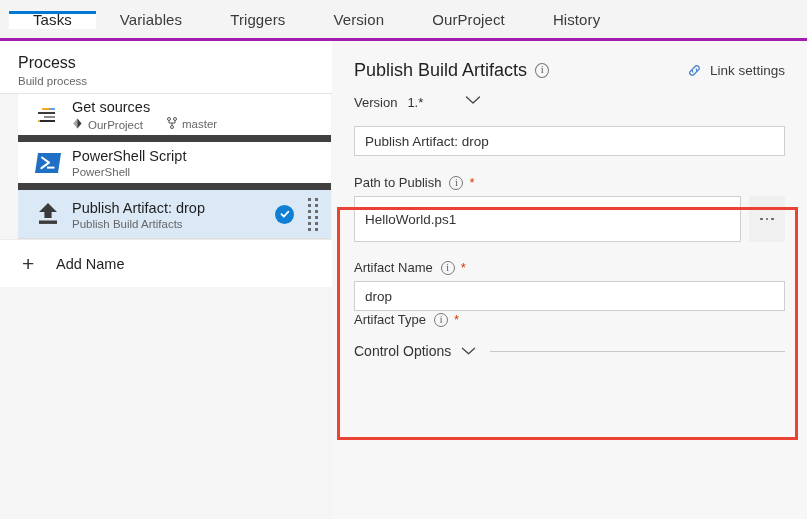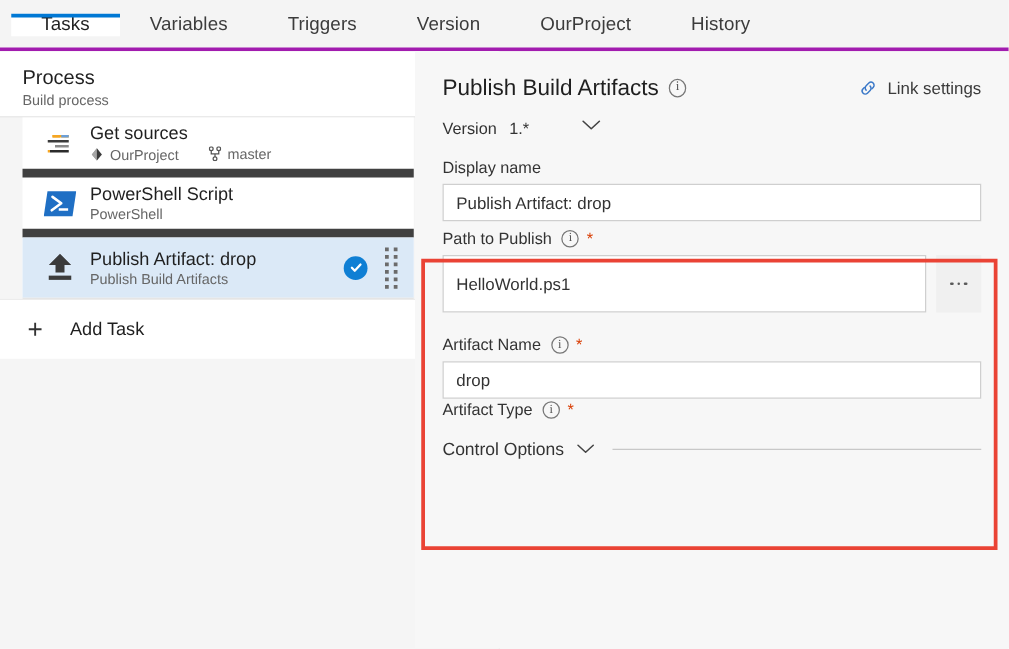--- a/index.html
+++ b/index.html
@@ -347,21 +347,21 @@
             <i></i>
             <i></i>
             <i></i>
             <i></i>
         </div>
       </div>
     </div>
 
     <div class="add-task-row">
       <span class="add-plus">+</span>
-      <span class="add-label">Add Task</span>
+      <span class="add-label">Add Name</span>
     </div>
   </div>
 
   <div class="right-pane">
     <div class="rp-inner">
 
       <div class="rp-head">
         <span class="rp-title">Publish Build Artifacts</span>
         <span class="info-i lg">i</span>
         <span class="link-settings">
@@ -379,27 +379,24 @@
         <span class="v-label">Version</span>
         <span class="v-val">1.*</span>
         <span class="v-caret">
           <svg class="caret" width="16" height="10" viewBox="0 0 16 10">
             <path d="M1.5 2 L8 8 L14.5 2" fill="none" stroke="#444" stroke-width="1.3" stroke-linecap="round" stroke-linejoin="round"></path>
           </svg>
         </span>
       </div>
 
       <div class="field">
-        <div class="field-label">
-          <span>Display name</span>
-        </div>
         <input class="txt-input" type="text" value="Publish Artifact: drop" style="">
       </div>
 
-      <div class="field" style="margin-top:6px;">
+      <div class="field" style="margin-top:19px;">
         <div class="field-label">
           <span>Path to Publish</span>
           <span class="info-i">i</span>
           <span class="req-star">*</span>
         </div>
         <div class="input-with-btn">
           <input class="txt-input tall" type="text" value="HelloWorld.ps1" style="">
           <button class="ellipsis-btn">
             <i></i>
             <i></i>

